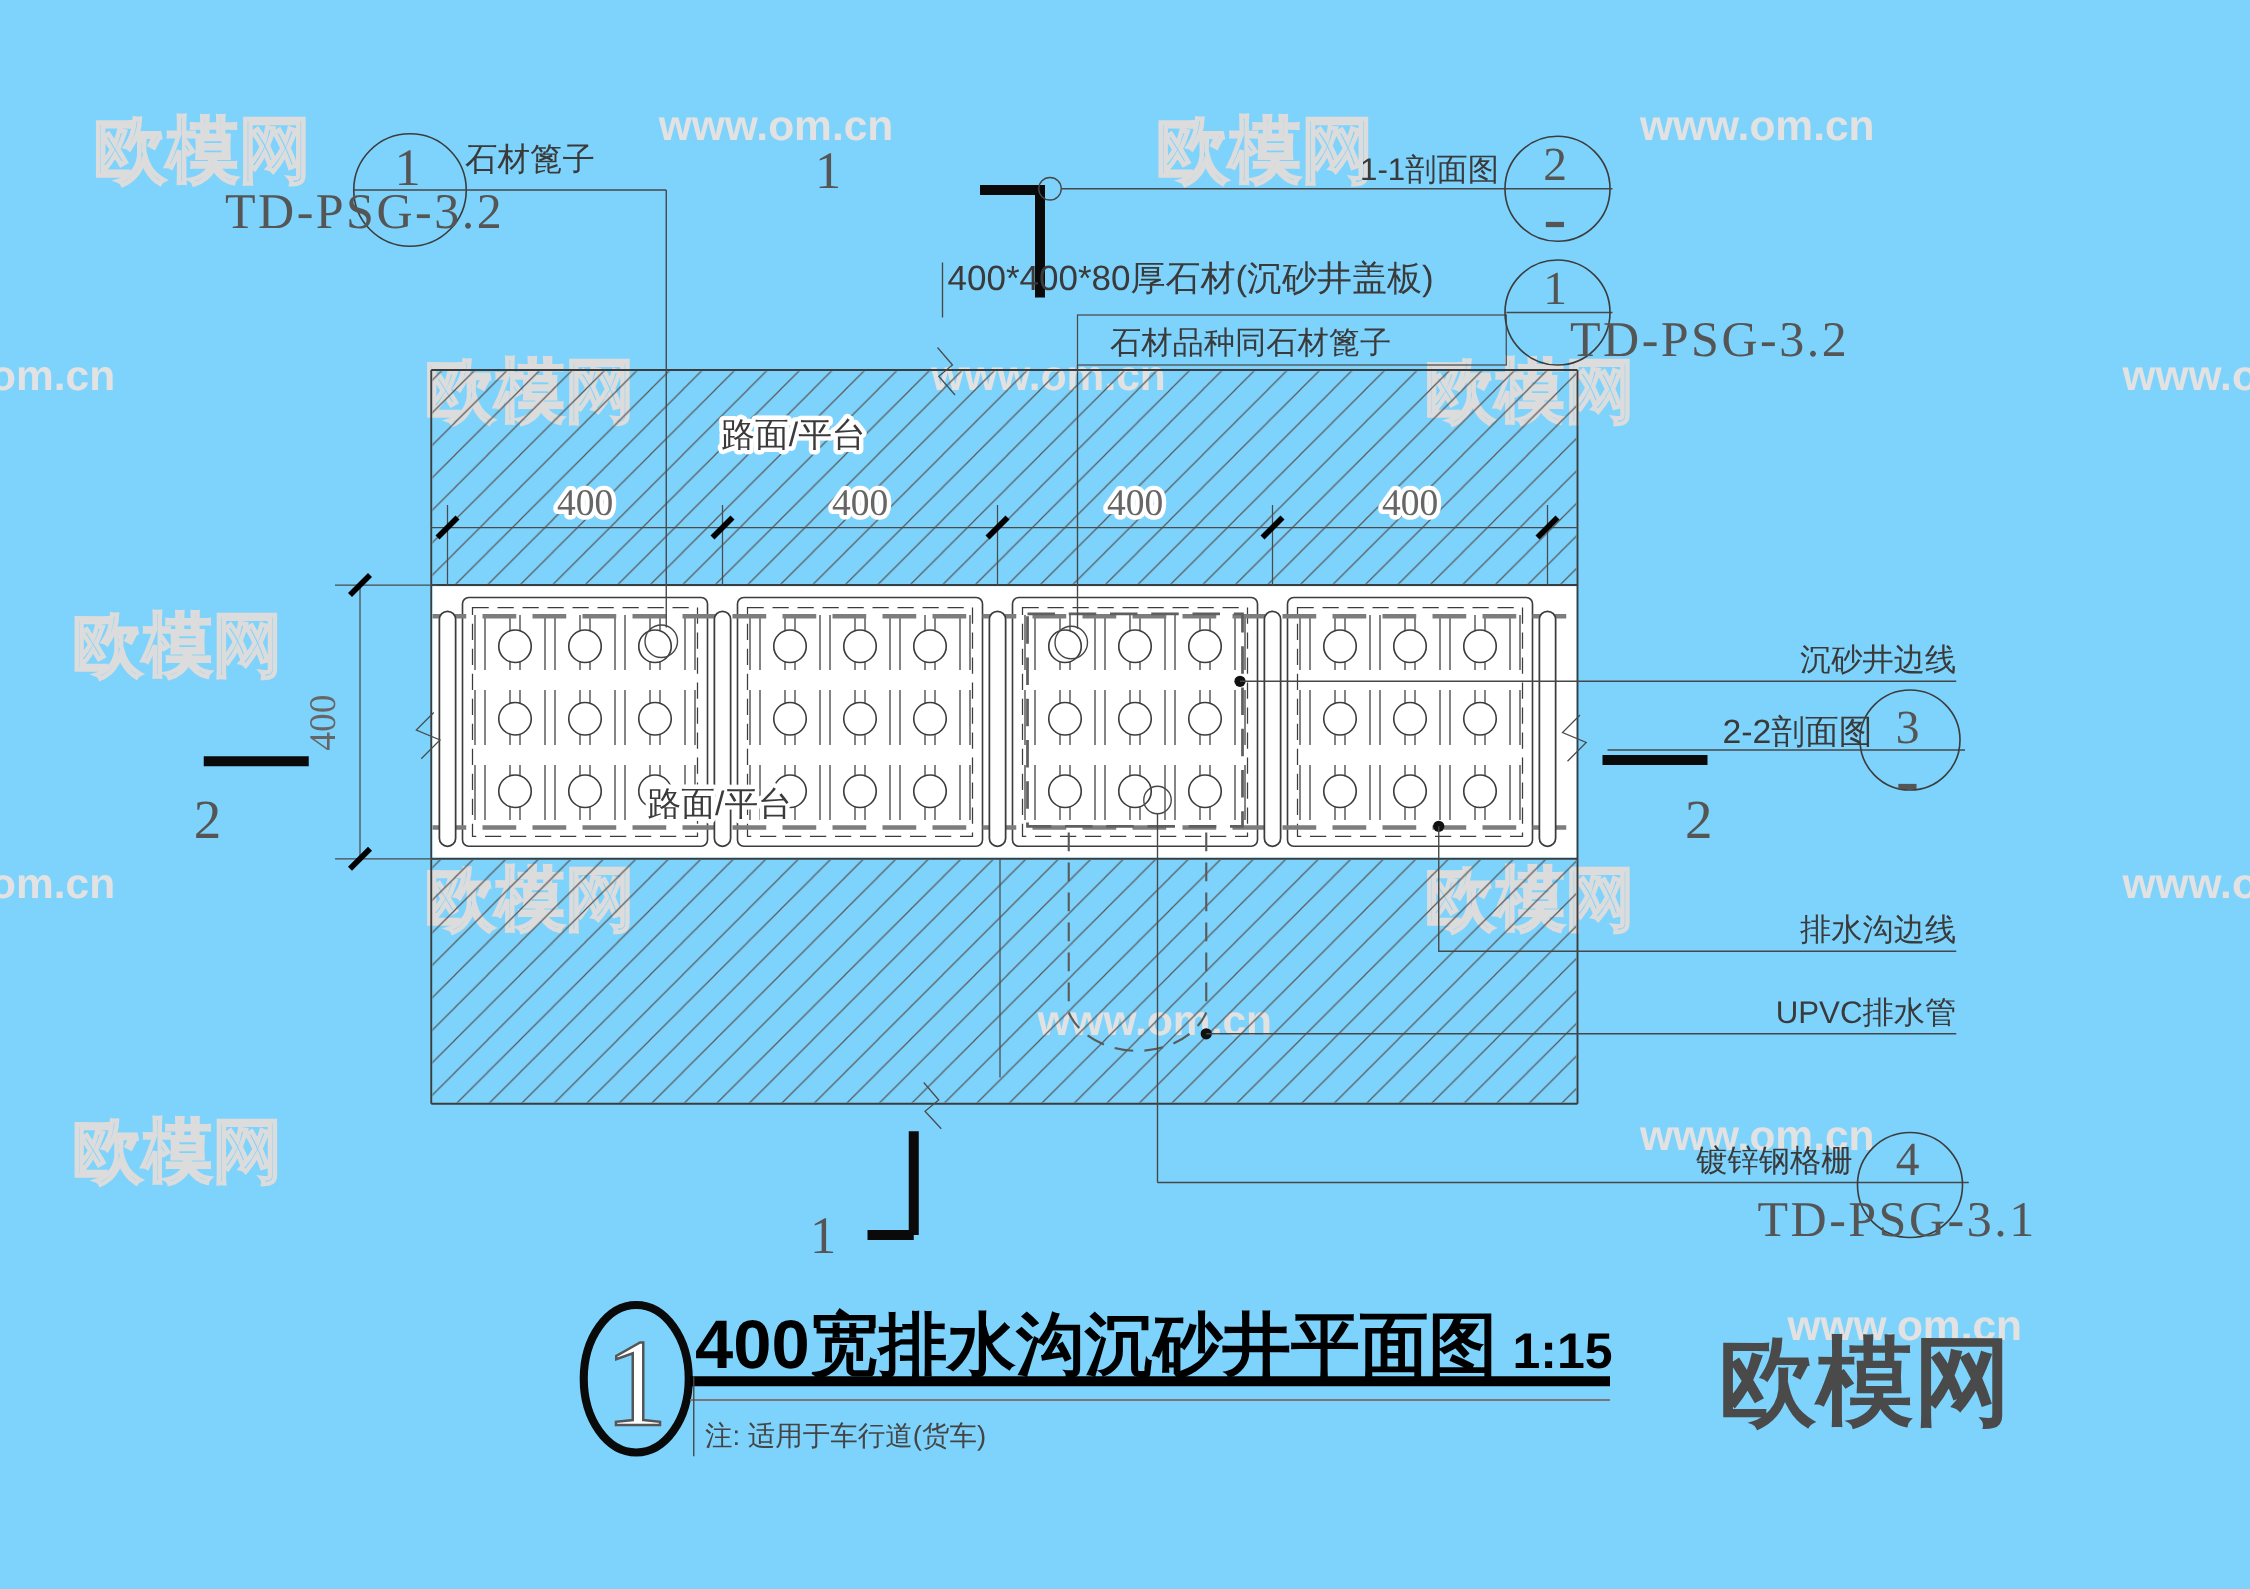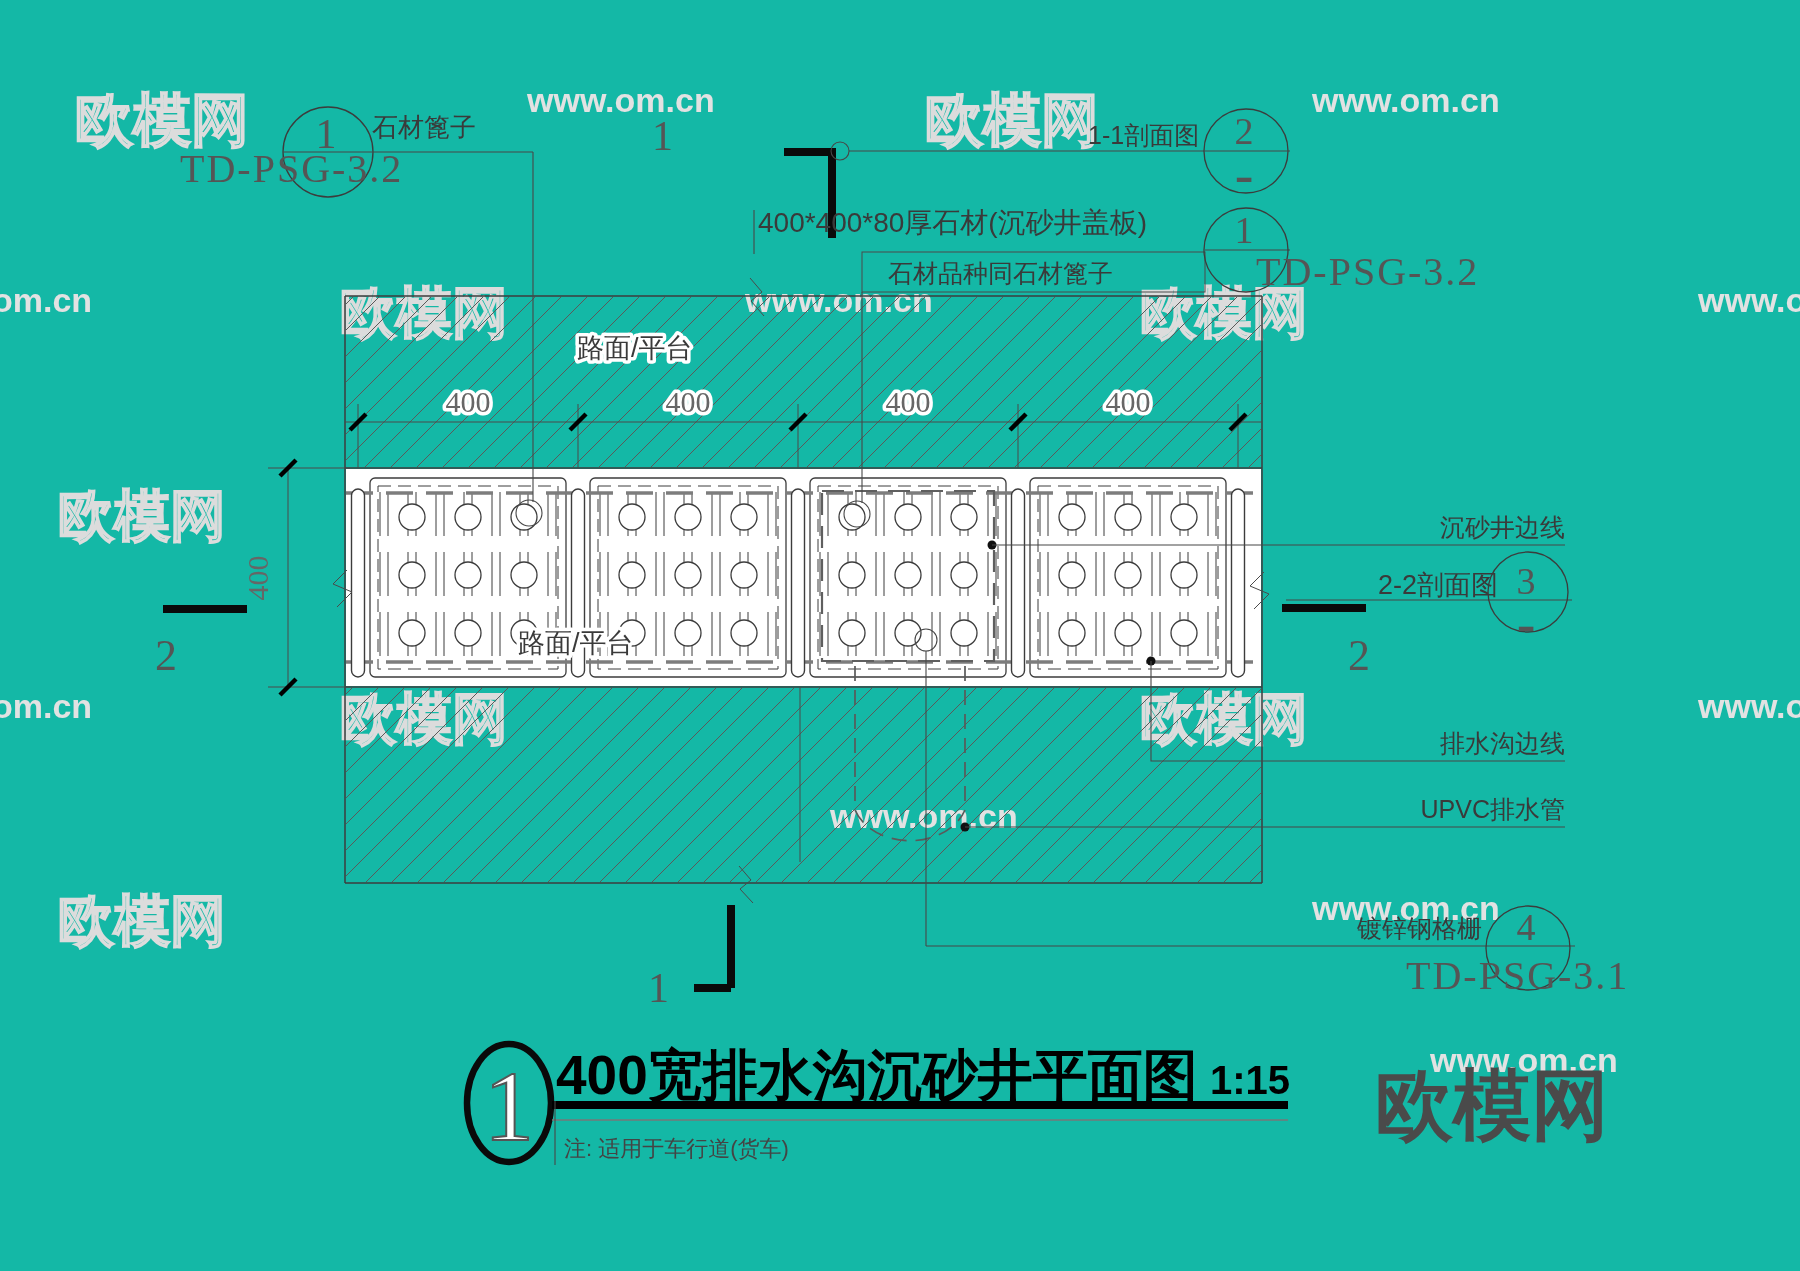--- a/index.html
+++ b/index.html
@@ -1,16 +1,16 @@
 <!DOCTYPE html>
 <html><head>
 <meta charset="utf-8">
 <style>
   html,body{margin:0;padding:0;background:#fff;}
-  .stage{position:relative;width:1800px;height:1271px;background:#14b8a6;overflow:hidden;}
+  .stage{position:relative;width:1800px;height:1271px;background:#7dd3fc;overflow:hidden;}
   svg{display:block;}
   
   .ln   {stroke:#3c3c3c; stroke-width:1.3; fill:none;}
   .edge {stroke:#3c3c3c; stroke-width:1.5; fill:none;}
   .thin {stroke:#4a4a4a; stroke-width:1;   fill:none;}
   .lead {stroke:#474747; stroke-width:1.1; fill:none;}
   .thick{stroke:#0a0a0a; stroke-width:8;   fill:none;}
   .tick {stroke:#000;    stroke-width:4.5;}
   .slot {stroke:#3c3c3c; stroke-width:1;   stroke-dasharray:44 16; fill:none;}
   .dash1{stroke:#3c3c3c; stroke-width:1;   stroke-dasharray:13 7;  fill:none;}

